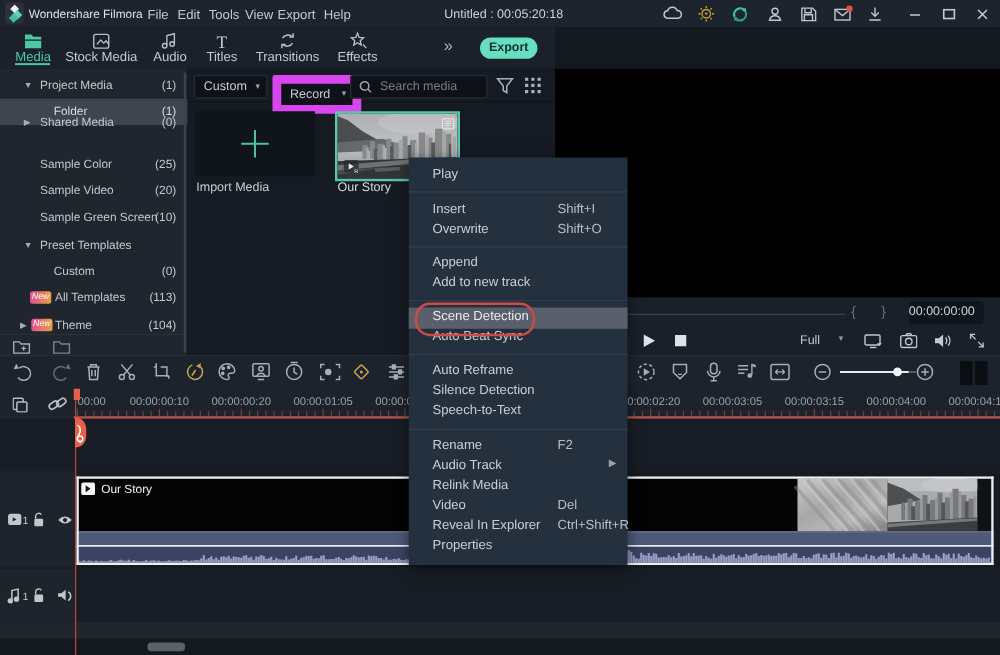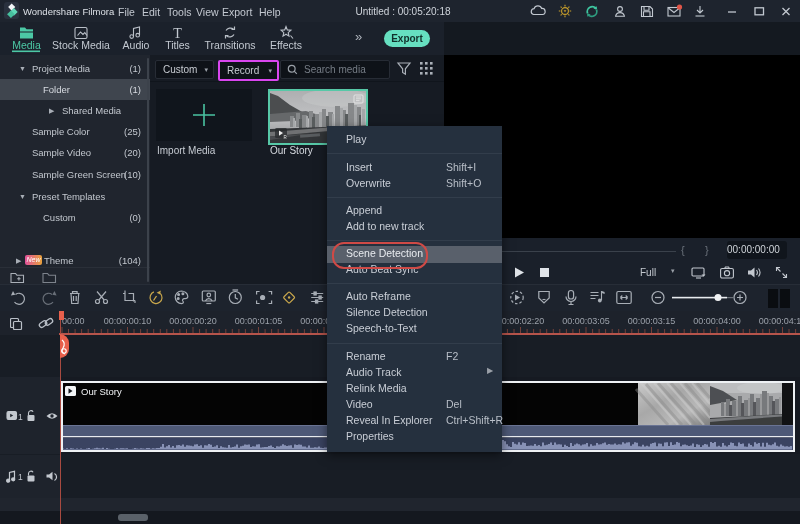--- a/index.html
+++ b/index.html
@@ -136,21 +136,21 @@
   </style>
   <div class="trow" style="top:3px;">
         <span class="tarr" style="left:19px;">▼</span>
         <span class="tname" style="left:32px;">Project Media</span>
         <span class="tcount">(1)</span>
       </div>
   <div class="trow" style="top:24px;color:#d7dbe1;">
         <span class="tname" style="left:43px;">Folder</span>
         <span class="tcount">(1)</span>
       </div>
-  <div class="trow" style="top:45px;margin-left:30px;">
+  <div class="trow" style="top:33px;">
         <span class="tarr" style="left:19px;">▶</span>
         <span class="tname" style="left:32px;">Shared Media</span>
         <span class="tcount">(0)</span>
       </div>
   <div class="trow" style="top:66px;">
         <span class="tname" style="left:32px;">Sample Color</span>
         <span class="tcount">(25)</span>
       </div>
   <div class="trow" style="top:87px;">
         <span class="tname" style="left:32px;">Sample Video</span>
@@ -160,20 +160,25 @@
         <span class="tname" style="left:32px;">Sample Green Screen</span>
         <span class="tcount">(10)</span>
       </div>
   <div class="trow" style="top:131px;">
         <span class="tarr" style="left:19px;">▼</span>
         <span class="tname" style="left:32px;">Preset Templates</span>
       </div>
   <div class="trow" style="top:152px;">
         <span class="tname" style="left:43px;">Custom</span>
         <span class="tcount">(0)</span>
+      </div>
+  <div class="trow" style="top:173px;">
+        <span class="newbadge" style="left:24px;">New</span>
+        <span class="tname" style="left:44px;">All Templates</span>
+        <span class="tcount">(113)</span>
       </div>
   <div class="trow" style="top:195px;">
         <span class="tarr" style="left:16px;">▶</span>
         <span class="newbadge" style="left:25px;">New</span>
         <span class="tname" style="left:44px;">Theme</span>
         <span class="tcount">(104)</span>
       </div>
   <div class="abs" style="left:0;top:212px;width:150px;height:1px;background:#2a2f38;"></div>
   <div class="abs" style="left:10px;top:215px;">
     <svg width="50" height="14" viewBox="0 0 50 14">
@@ -191,21 +196,21 @@
 
   <div class="abs" style="left:151px;top:112px;width:0;height:0;border-top:5px solid transparent;border-bottom:5px solid transparent;border-right:5px solid #394049;"></div>
 </div>
 
 <div class="abs" style="left:150px;top:55px;width:294px;height:230px;background:#161b23;"></div>
 <div id="mediabar" class="abs" style="left:150px;top:55px;width:294px;height:34px;">
   <div class="abs" style="left:0;top:26px;width:294px;height:1px;background:#10151c;"></div>
   <div class="abs" style="left:5px;top:5px;width:57px;height:17px;background:#0e1218;border:1px solid #272c35;border-radius:2px;font-size:10px;color:#c8ccd2;line-height:17px;">
     <span style="margin-left:7px;">Custom</span><span style="position:absolute;right:5px;top:0px;font-size:7px;color:#9aa0a8;">▾</span>
   </div>
-  <div class="abs" style="left:68px;top:5px;width:57px;height:17px;background:#0e1218;border:2px solid #d946ef;border-radius:2px;font-size:10px;color:#c8ccd2;line-height:17px;">
+  <div class="abs" style="left:68px;top:5px;width:57px;height:17px;background:#0e1218;border:7px solid #d946ef;border-radius:2px;font-size:10px;color:#c8ccd2;line-height:17px;">
     <span style="margin-left:7px;">Record</span><span style="position:absolute;right:5px;top:0px;font-size:7px;color:#9aa0a8;">▾</span>
   </div>
   <div class="abs" style="left:130px;top:5px;width:108px;height:17px;background:#0e1218;border:1px solid #272c35;border-radius:2px;font-size:10px;color:#767d86;line-height:17px;">
     <svg style="position:absolute;left:6px;top:3px;" width="11" height="11">
           <circle cx="4.7" cy="4.7" r="3.4" fill="none" stroke="#9aa0a8" stroke-width="1.2"></circle>
           <path d="M7.2 7.2 l2.6 2.6" stroke="#9aa0a8" stroke-width="1.2"></path>
         </svg>
     <span style="margin-left:23px;">Search media</span>
   </div>
   <svg class="abs" style="left:246px;top:6px;" width="16" height="15">

